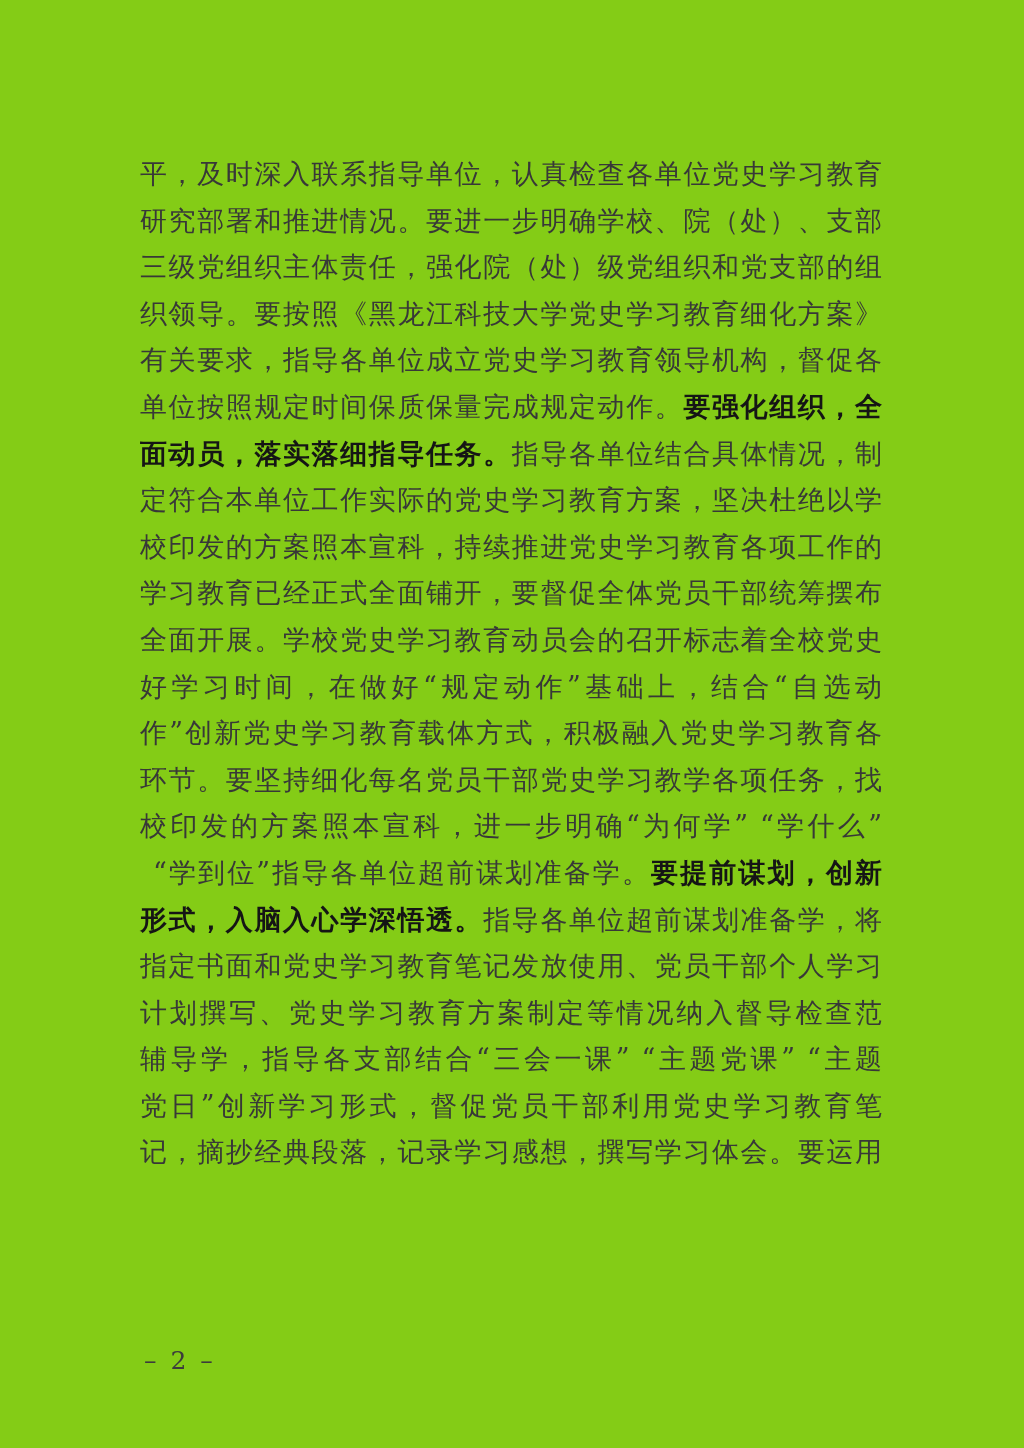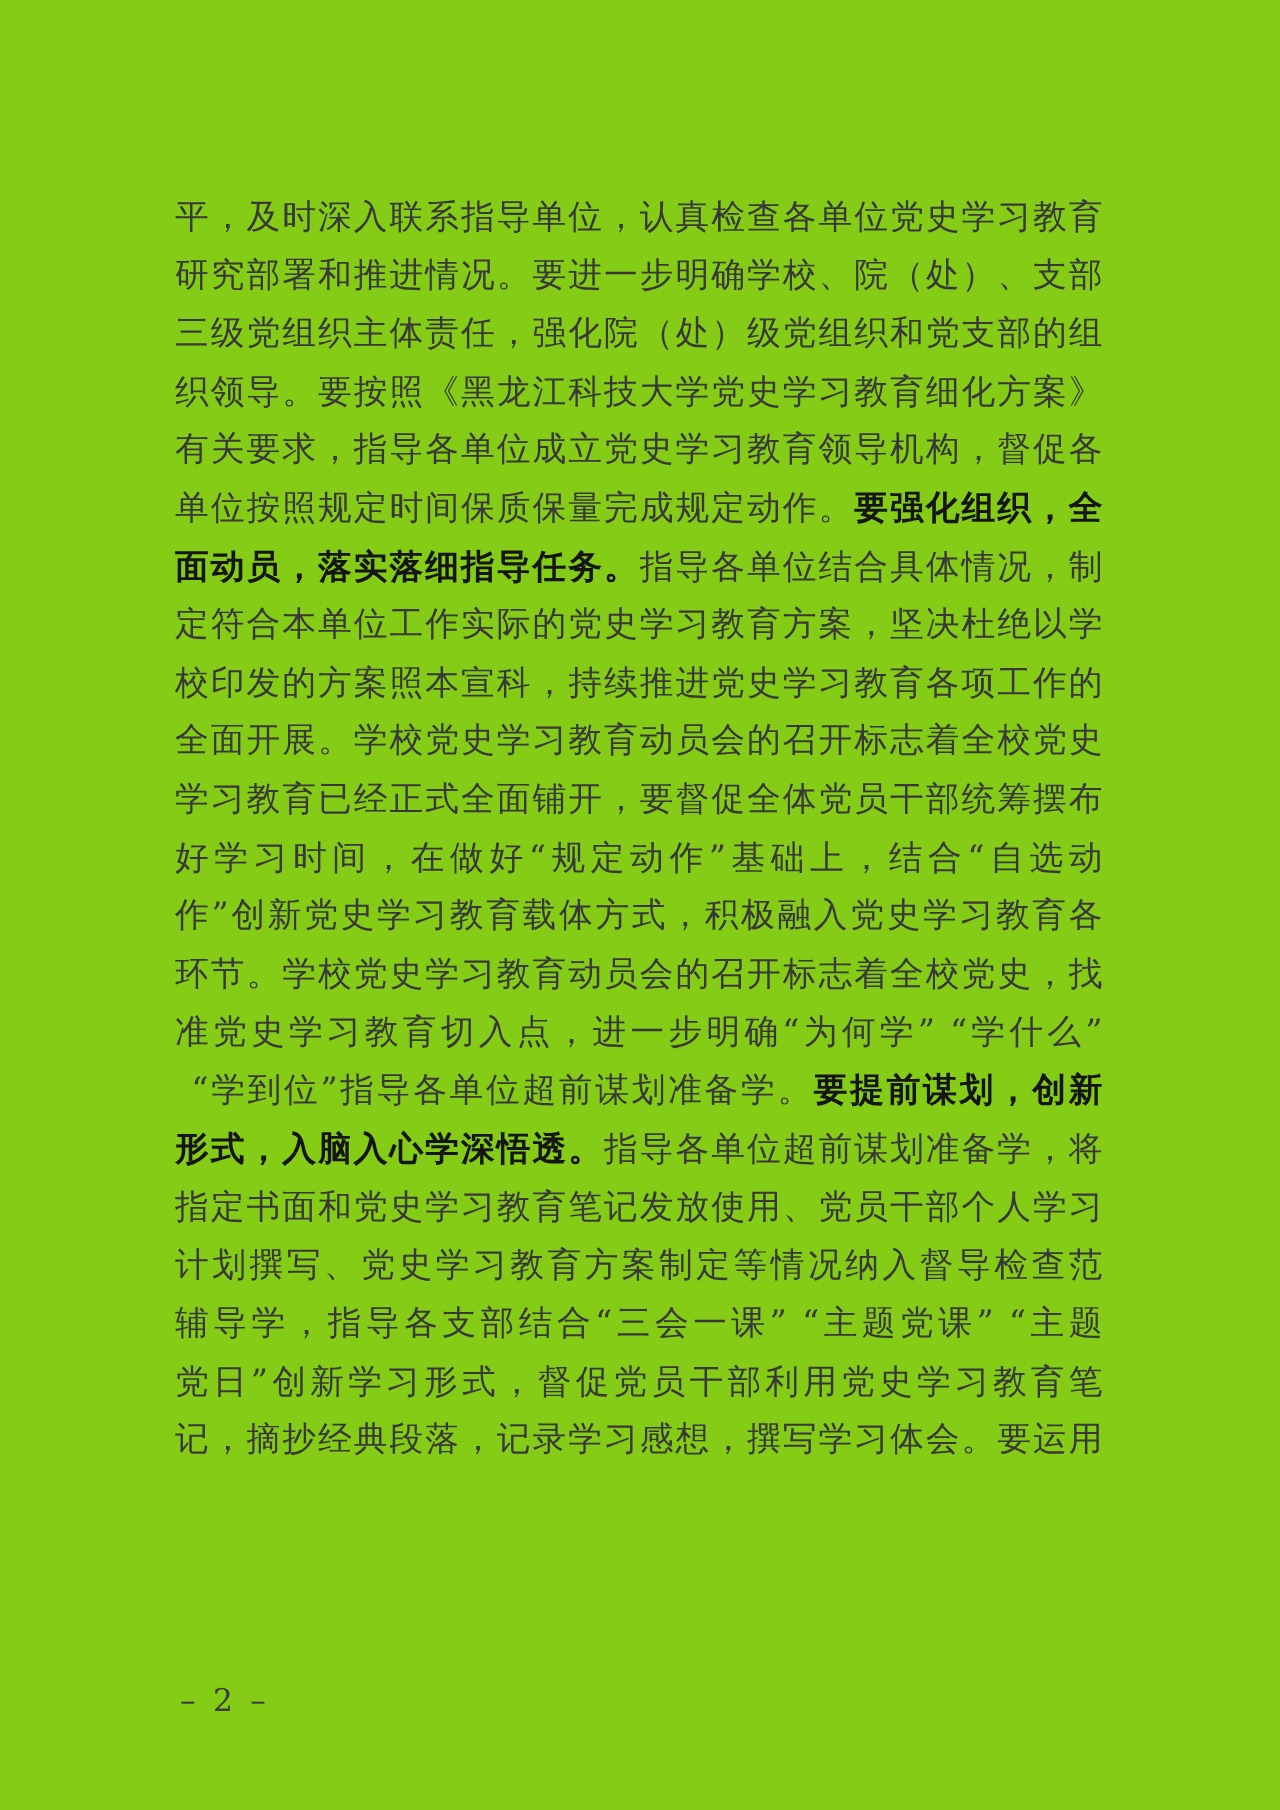--- a/index.html
+++ b/index.html
@@ -61,26 +61,26 @@
   <div id="text-block">
       <div class="line"><span class="seg">平，及时深入联系指导单位，认真检查各单位党史学习教育</span></div>
       <div class="line"><span class="seg">研究部署和推进情况。要进一步明确学校、院（处）、支部</span></div>
       <div class="line"><span class="seg">三级党组织主体责任，强化院（处）级党组织和党支部的组</span></div>
       <div class="line"><span class="seg">织领导。要按照《黑龙江科技大学党史学习教育细化方案》</span></div>
       <div class="line"><span class="seg">有关要求，指导各单位成立党史学习教育领导机构，督促各</span></div>
       <div class="line"><span class="seg">单位按照规定时间保质保量完成规定动作。</span><span class="seg b">要强化组织，全</span></div>
       <div class="line"><span class="seg b">面动员，落实落细指导任务。</span><span class="seg">指导各单位结合具体情况，制</span></div>
       <div class="line"><span class="seg">定符合本单位工作实际的党史学习教育方案，坚决杜绝以学</span></div>
       <div class="line"><span class="seg">校印发的方案照本宣科，持续推进党史学习教育各项工作的</span></div>
+      <div class="line"><span class="seg">学习教育已经正式全面铺开，要督促全体党员干部统筹摆布</span></div>
       <div class="line"><span class="seg">全面开展。学校党史学习教育动员会的召开标志着全校党史</span></div>
-      <div class="line"><span class="seg">学习教育已经正式全面铺开，要督促全体党员干部统筹摆布</span></div>
       <div class="line"><span class="seg">好学习时间，在做好“规定动作”基础上，结合“自选动</span></div>
       <div class="line"><span class="seg">作”创新党史学习教育载体方式，积极融入党史学习教育各</span></div>
-      <div class="line"><span class="seg">环节。学校党史学习教育动员会的召开标志着全校党史，找</span></div>
-      <div class="line"><span class="seg">准党史学习教育切入点，进一步明确“为何学” “学什么”</span></div>
+      <div class="line"><span class="seg">环节。要坚持细化每名党员干部党史学习教学各项任务，找</span></div>
+      <div class="line"><span class="seg">校印发的方案照本宣科，进一步明确“为何学” “学什么”</span></div>
       <div class="line indent"><span class="seg">“学到位”指导各单位超前谋划准备学。</span><span class="seg b">要提前谋划，创新</span></div>
       <div class="line"><span class="seg b">形式，入脑入心学深悟透。</span><span class="seg">指导各单位超前谋划准备学，将</span></div>
       <div class="line"><span class="seg">指定书面和党史学习教育笔记发放使用、党员干部个人学习</span></div>
       <div class="line"><span class="seg">计划撰写、党史学习教育方案制定等情况纳入督导检查范</span></div>
       <div class="line"><span class="seg">辅导学，指导各支部结合“三会一课” “主题党课” “主题</span></div>
       <div class="line"><span class="seg">党日”创新学习形式，督促党员干部利用党史学习教育笔</span></div>
       <div class="line"><span class="seg">记，摘抄经典段落，记录学习感想，撰写学习体会。要运用</span></div>
     </div>
   <div id="page-number">– 2 –</div>
 </div>

